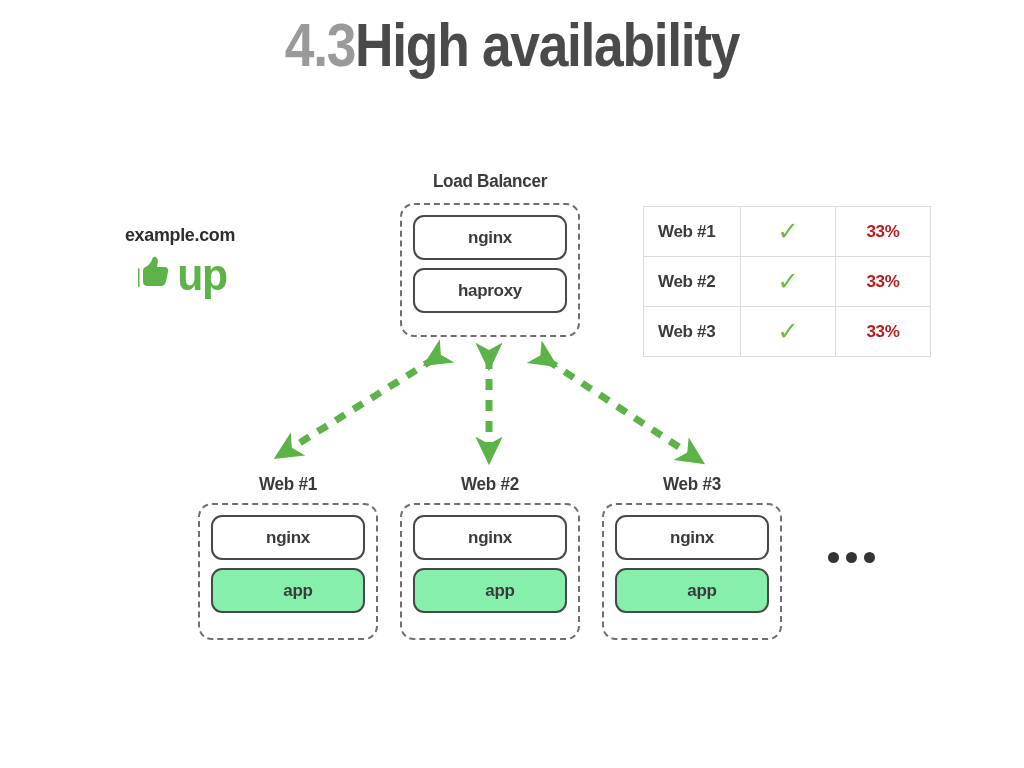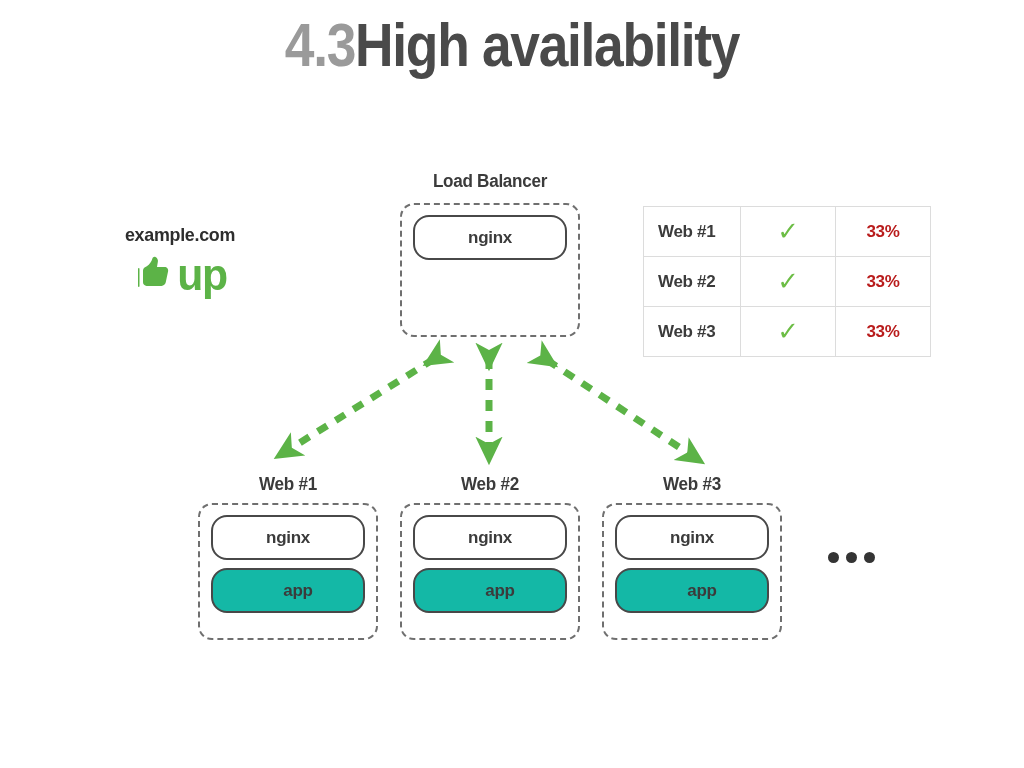--- a/index.html
+++ b/index.html
@@ -85,32 +85,32 @@
     text-align: center;
     font-size: 18px;
     font-weight: bold;
     color: #3b3b3b;
     letter-spacing: -0.3px;
     transform: scaleX(0.95);
   }
   .node {
     box-sizing: border-box;
     border: 2px solid #484848;
-    border-radius: 16px;
+    border-radius: 11px;
     height: 45px;
     display: flex;
     align-items: center;
     justify-content: center;
     font-size: 17px;
     font-weight: bold;
     color: #3b3b3b;
     letter-spacing: -0.3px;
     background: #ffffff;
   }
-  .node.filled { background: #14b8a6; padding-left: 20px; }
+  .node.filled { background: #86efac; padding-left: 20px; }
 
   
   #lb-label { top: 171px; }
   #lb-group { left: 400px; top: 203px; width: 180px; height: 134px; }
 
   #web1-label { top: 474px; }
   #web2-label { top: 474px; }
   #web3-label { top: 474px; }
   #web1-group { left: 198px; top: 503px; width: 180px; height: 137px; }
   #web2-group { left: 400px; top: 503px; width: 180px; height: 137px; }
@@ -201,20 +201,21 @@
         <path d="M10 17.5 C10 15 12 14.2 13.8 13.2 C16.6 11.6 18.6 8.6 19.4 5.6 C19.8 4.1 21.2 3.3 22.5 3.9 C24.2 4.7 25.2 6.6 24.9 8.6 L24.0 14.0 L31.6 14.0 C33.9 14.0 35.6 16.1 35.1 18.3 L32.7 29.6 C32.3 31.5 30.6 32.9 28.6 32.9 L13.6 32.9 C11.6 32.9 10 31.3 10 29.3 Z" fill="#5cb347"></path>
       </svg>
     </span>
     <span id="status-word">up</span>
   </div>
 </div>
 
 <div class="group-label" id="lb-label">Load Balancer</div>
 <div class="group" id="lb-group">
   <div class="node">nginx</div>
+  <div class="node">haproxy</div>
 </div>
 
 <div class="group-label" id="web1-label">Web #1</div>
 <div class="group" id="web1-group">
   <div class="node">nginx</div>
   <div class="node filled">app</div>
 </div>
 
 <div class="group-label" id="web2-label">Web #2</div>
 <div class="group" id="web2-group">

